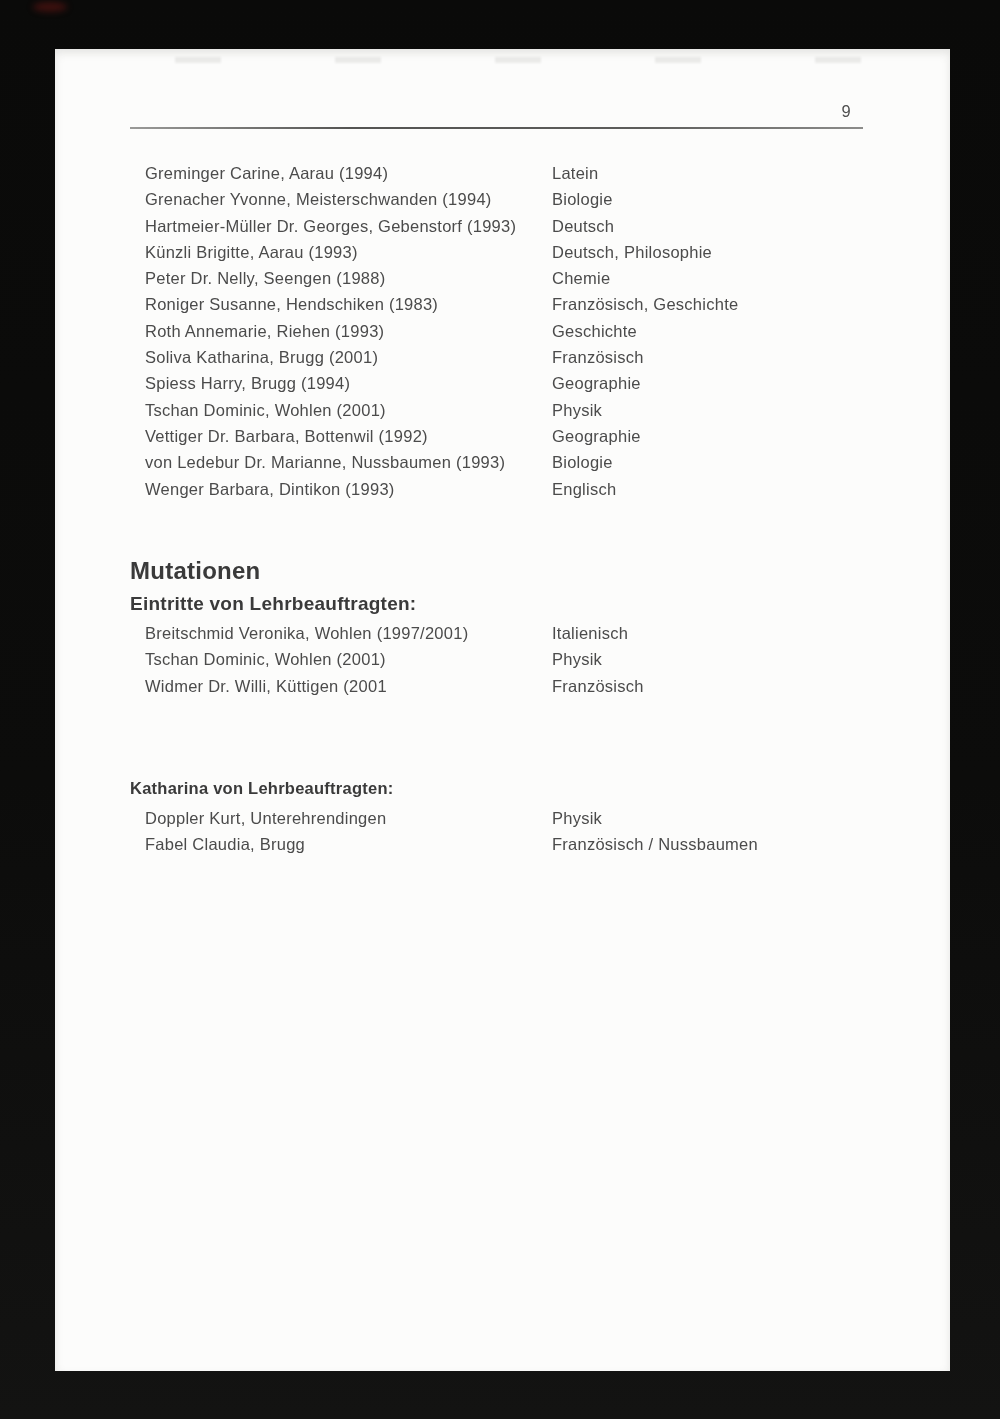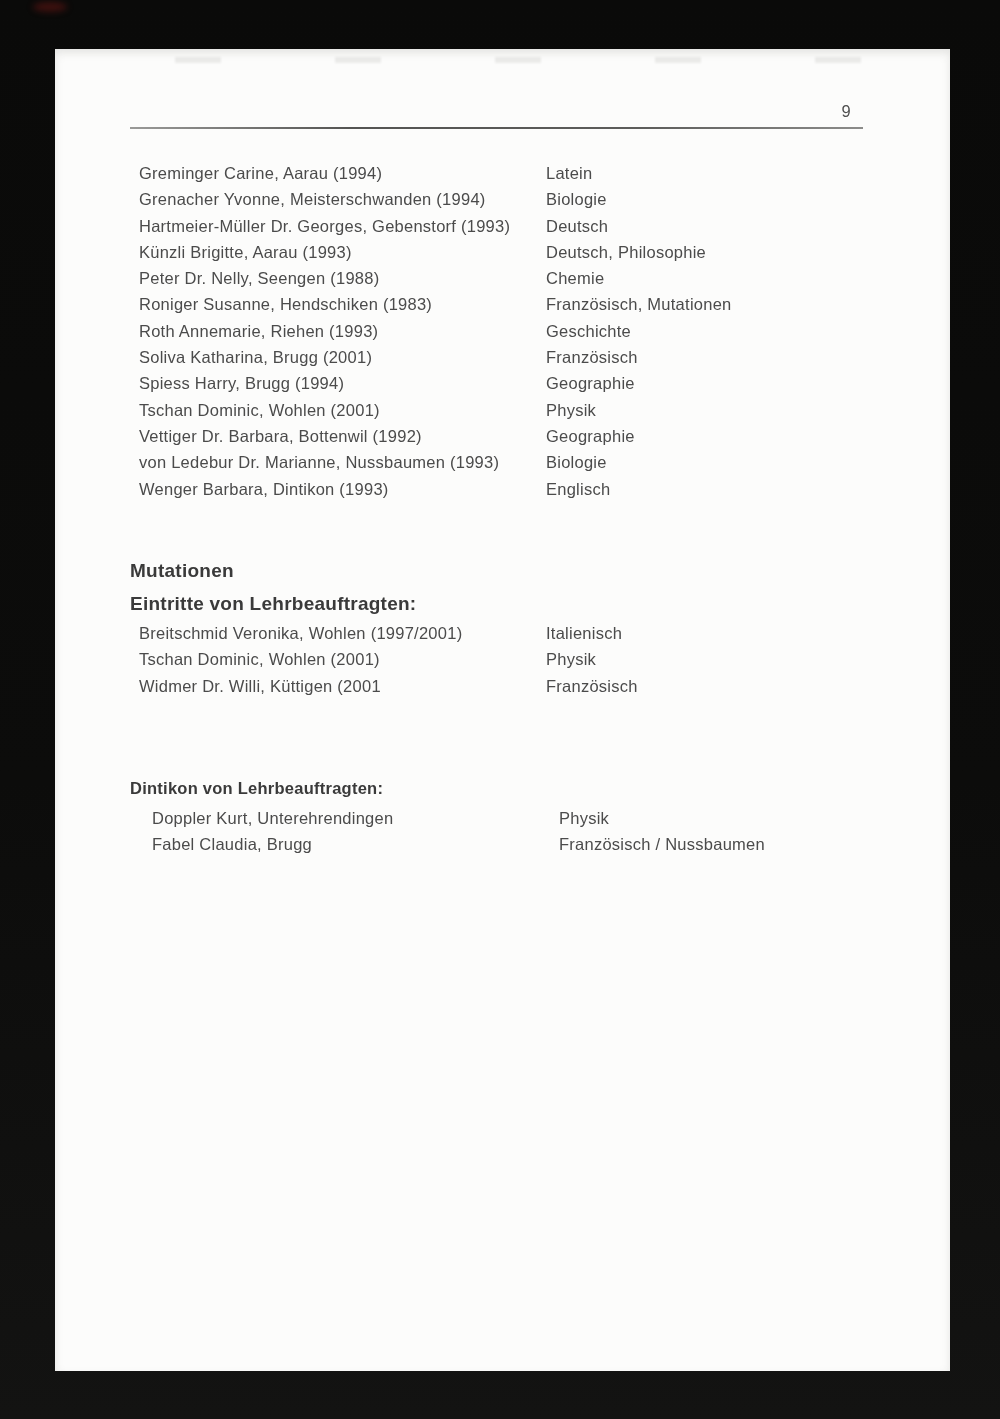--- a/index.html
+++ b/index.html
@@ -57,26 +57,26 @@
     position: absolute;
     left: 760px; top: 53px;
     width: 36px;
     text-align: right;
     font-size: 16.5px;
     color: #4f4f4f;
     letter-spacing: 0.3px;
   }
   .list {
     position: absolute;
-    left: 8px;
+    left: 14px;
     width: 778px;
   }
   .list-roster   { top: 111px; }
   .list-eintritte{ top: 571px; }
-  .list-austritte{ top: 756px; margin-left: 13px; }
+  .list-austritte{ top: 756px; }
   .row {
     position: relative;
     height: 26.3px;
     line-height: 26.3px;
     font-size: 16.5px;
     color: #4b4b4b;
     letter-spacing: 0.25px;
     white-space: nowrap;
   }
   .row .name {
@@ -90,21 +90,21 @@
   .section-title {
     position: absolute;
     left: 75px;
     font-weight: bold;
     color: #3a3a3a;
     letter-spacing: 0.25px;
     white-space: nowrap;
   }
   .title-mutationen {
     top: 510px;
-    font-size: 19px;
+    font-size: 24px;
     line-height: 24px;
   }
   .title-eintritte {
     top: 544px;
     font-size: 19px;
     line-height: 21px;
   }
   .title-austritte {
     top: 729px;
     font-size: 16.5px;
@@ -146,21 +146,21 @@
           <span class="subject">Deutsch, Philosophie</span>
         </div>
 
         <div class="row">
           <span class="name">Peter Dr. Nelly, Seengen (1988)</span>
           <span class="subject">Chemie</span>
         </div>
 
         <div class="row">
           <span class="name">Roniger Susanne, Hendschiken (1983)</span>
-          <span class="subject">Französisch, Mutationen</span>
+          <span class="subject">Französisch, Geschichte</span>
         </div>
 
         <div class="row">
           <span class="name">Roth Annemarie, Riehen (1993)</span>
           <span class="subject">Geschichte</span>
         </div>
 
         <div class="row">
           <span class="name">Soliva Katharina, Brugg (2001)</span>
           <span class="subject">Französisch</span>
@@ -206,21 +206,21 @@
           <span class="name">Tschan Dominic, Wohlen (2001)</span>
           <span class="subject">Physik</span>
         </div>
 
         <div class="row">
           <span class="name">Widmer Dr. Willi, Küttigen (2001</span>
           <span class="subject">Französisch</span>
         </div>
       </div>
 
-    <div class="section-title title-austritte">Dintikon von Lehrbeauftragten:</div>
+    <div class="section-title title-austritte">Katharina von Lehrbeauftragten:</div>
     <div class="list list-austritte">
 
         <div class="row">
           <span class="name">Doppler Kurt, Unterehrendingen</span>
           <span class="subject">Physik</span>
         </div>
 
         <div class="row">
           <span class="name">Fabel Claudia, Brugg</span>
           <span class="subject">Französisch / Nussbaumen</span>

